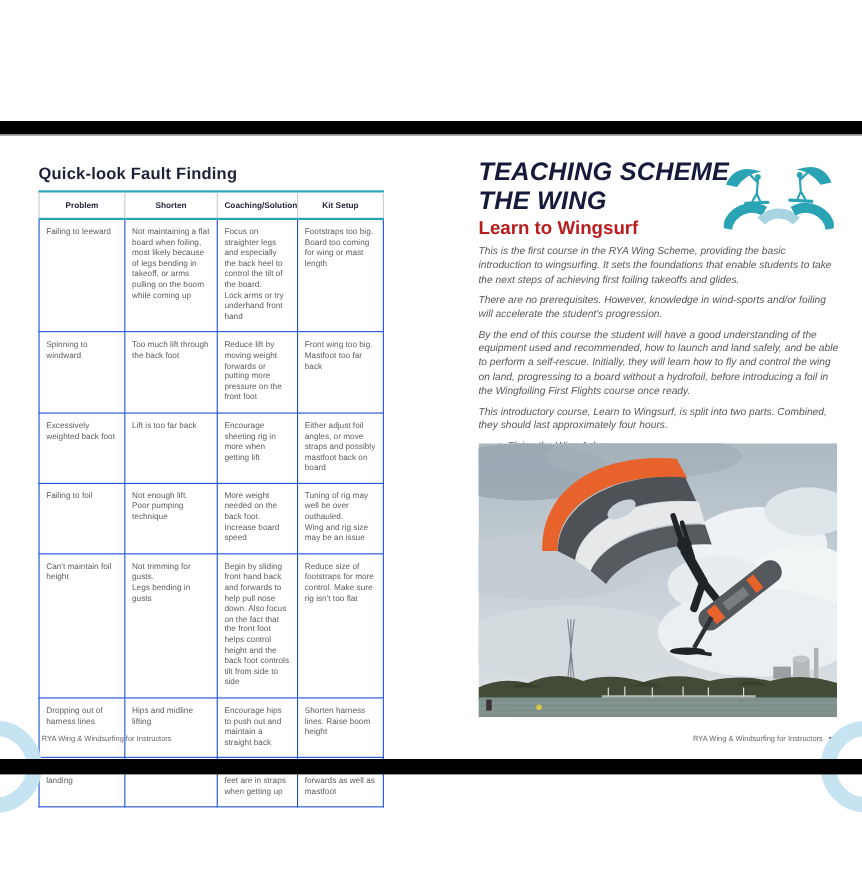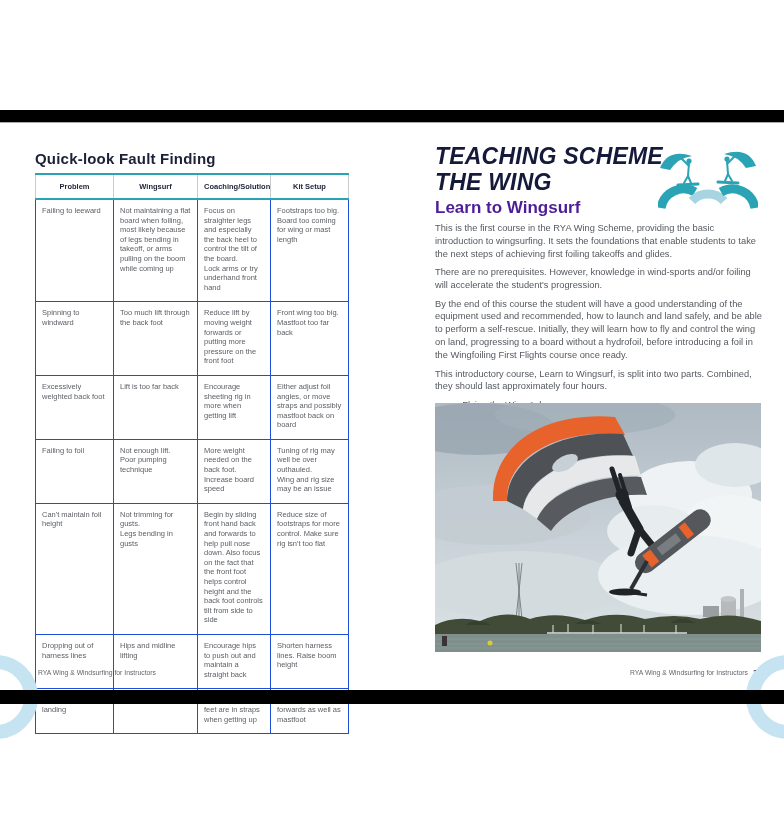--- a/index.html
+++ b/index.html
@@ -21,24 +21,24 @@
   #fault-table th{border-top:2px solid #2aa4b5;border-bottom:2px solid #2aa4b5;
                   border-left:1px solid #c9ccce;border-right:1px solid #c9ccce;
                   font-size:7.5px;color:#23273d;text-align:center;padding:7px 6px;}
   #fault-table td{border:1px solid #1d4ed8;font-size:7.5px;line-height:9.6px;color:#5d6066;
                   padding:6px 6px 9px 6px;vertical-align:top;white-space:pre-line;}
 
   
   #rp-title{position:absolute;left:435px;top:143px;font-size:23px;line-height:26px;
             font-weight:800;font-style:italic;color:#15193a;letter-spacing:.2px;}
   #rp-section{position:absolute;left:435px;top:198px;font-size:17px;font-weight:bold;
-              color:#4c1d95;}
+              color:#b91c1c;}
   #rp-body{position:absolute;left:435px;top:222px;width:329px;font-size:9.3px;
            line-height:12.9px;color:#55595f;}
-  #rp-body p{margin:0 0 5.5px 0;}
+  #rp-body p{margin:0 0 5.5px 0;font-style:italic;}
   #rp-list{margin:1px 0 0 17px;}
   #rp-list div{margin:0 0 1px 0;}
   #wing-icon{position:absolute;left:658px;top:150px;}
   #photo{position:absolute;left:435px;top:403px;width:326px;height:249px;}
 
   
   .footer-num{position:absolute;top:668px;font-size:8px;font-weight:bold;color:#1a1e3e;text-align:right;}
   .footer-txt{position:absolute;top:669px;font-size:6.8px;color:#63666b;}
   #footer-num-left{left:14px;}
   #footer-txt-left{left:38px;}
@@ -60,21 +60,21 @@
   <table id="fault-table">
     <colgroup>
         <col style="width:78px">
         <col style="width:84px">
         <col style="width:73px">
         <col style="width:78px">
       </colgroup>
     <thead>
       <tr>
         <th>Problem</th>
-        <th>Wingsurf</th>
+        <th>Shorten</th>
         <th>Coaching/Solution</th>
         <th>Kit Setup</th>
       </tr>
     </thead>
     <tbody>
     <tr>
       <td>Failing to leeward</td>
       <td>Not maintaining a flat board when foiling, most likely because of legs bending in takeoff, or arms pulling on the boom while coming up</td>
       <td>Focus on straighter legs and especially the back heel to control the tilt of the board.
 Lock arms or try underhand front hand</td>

